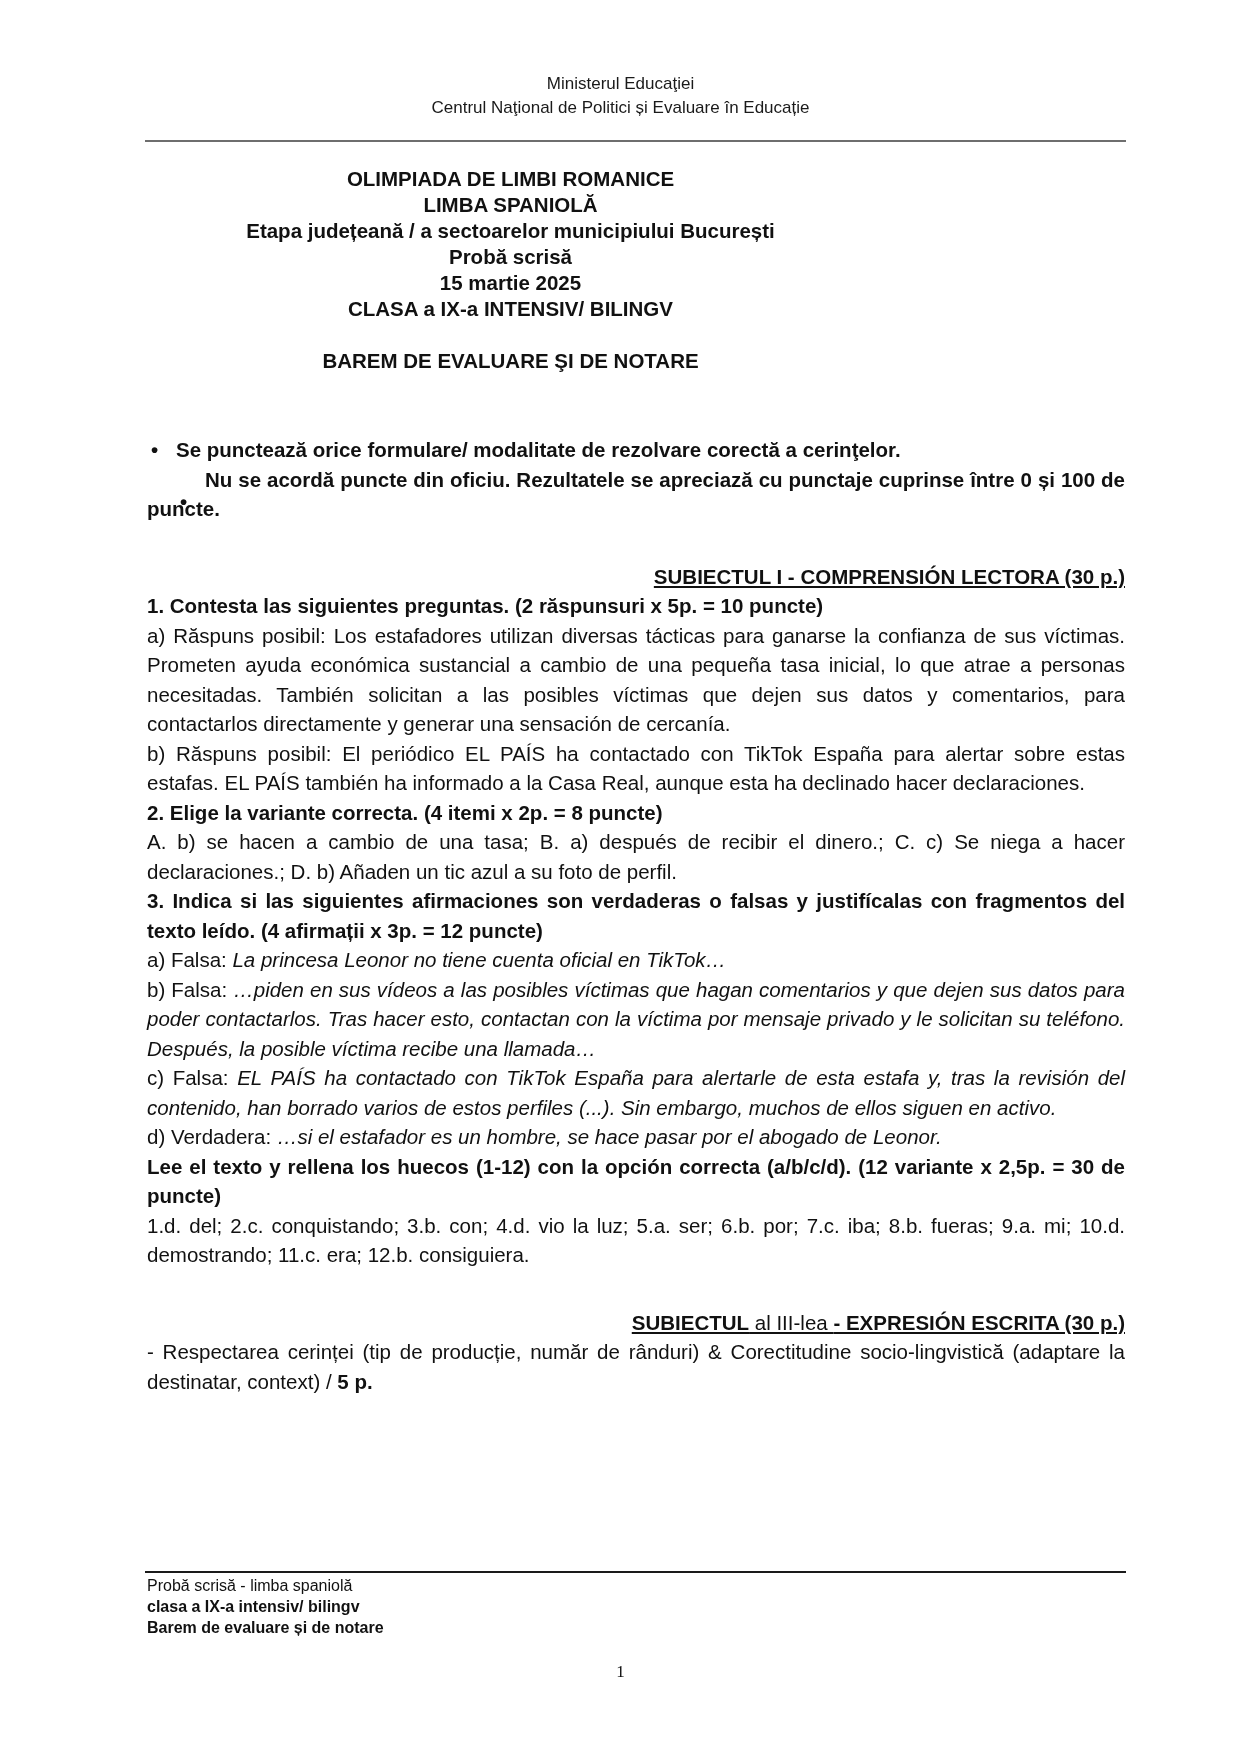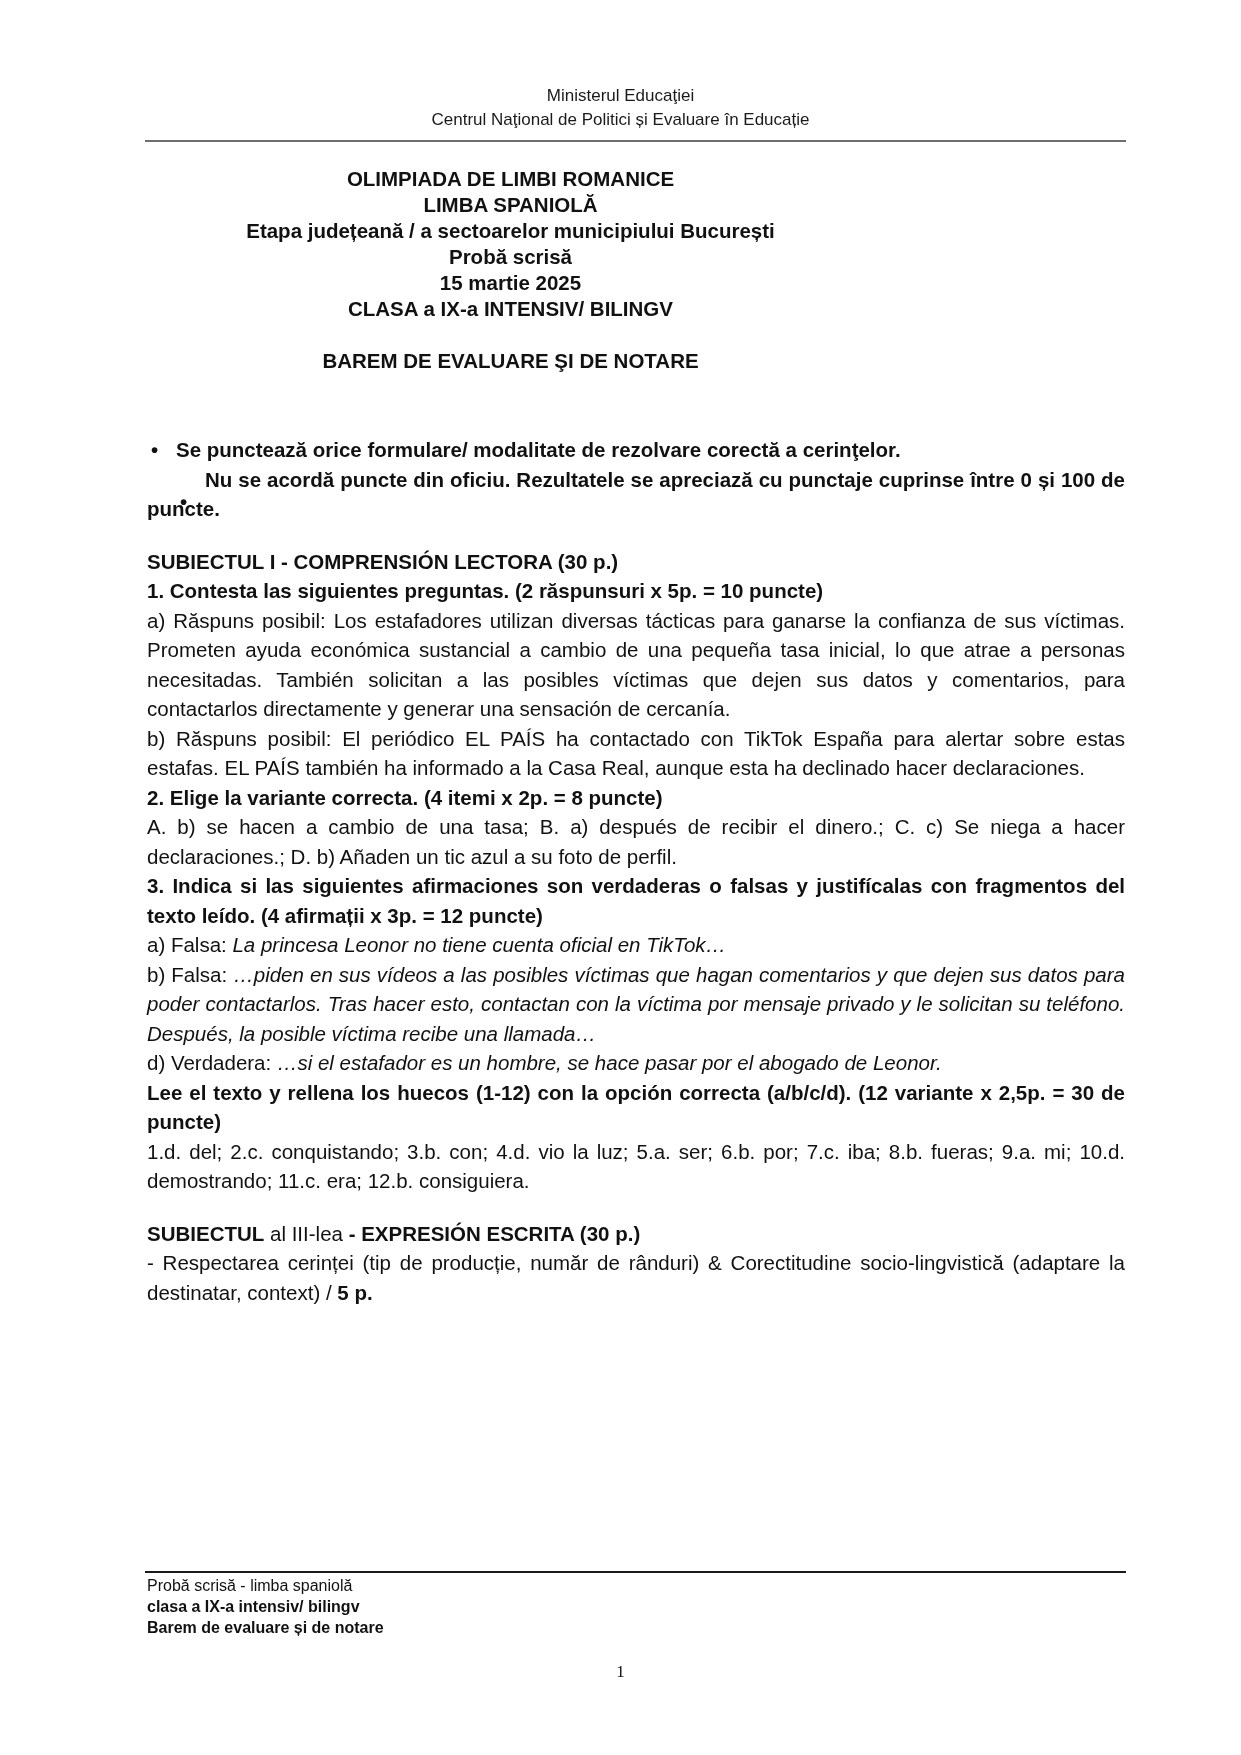--- a/index.html
+++ b/index.html
@@ -10,21 +10,21 @@
     body {
       width: 1241px;
       height: 1755px;
       position: relative;
       overflow: hidden;
       font-family: "Liberation Sans", sans-serif;
       color: #111111;
     }
     .page-header {
       position: absolute;
-      top: 84px;
+      top: 72px;
       left: 0;
       width: 1241px;
       text-align: center;
       font-size: 17px;
       line-height: 24px;
       color: #1a1a1a;
     }
     .rule-top {
       position: absolute;
       top: 140px;
@@ -61,21 +61,23 @@
     }
     .bullets li .bullet-dot {
       position: absolute;
       left: 4px;
       top: 0;
       font-weight: bold;
     }
     .bullets li.wrap-left { padding-left: 0; text-indent: 29px; }
     .section-title {
       font-weight: bold;
-      margin-top: 23px;
+      text-decoration: underline;
+      margin-top: 38px;
+      text-align: right;
     }
     .section-title .light { font-weight: normal; }
     .q-title { font-weight: bold; text-align: justify; }
     .p { text-align: justify; }
     .it { font-style: italic; }
     .b { font-weight: bold; }
     .rule-bottom {
       position: absolute;
       top: 1571px;
       left: 145px;
@@ -144,20 +146,23 @@
   <div class="p">A. b) se hacen a cambio de una tasa; B. a) después de recibir el dinero.; C. c) Se niega a hacer declaraciones.; D. b) Añaden un tic azul a su foto de perfil.</div>
 
   <div class="q-title">3. Indica si las siguientes afirmaciones son verdaderas o falsas y justifícalas con fragmentos del texto leído. (4 afirmații x 3p. = 12 puncte)</div>
   <div class="p">
     <span>a) Falsa: </span><span class="it">La princesa Leonor no tiene cuenta oficial en TikTok…</span>
   </div>
   <div class="p">
     <span>b) Falsa: </span><span class="it">…piden en sus vídeos a las posibles víctimas que hagan comentarios y que dejen sus datos para poder contactarlos. Tras hacer esto, contactan con la víctima por mensaje privado y le solicitan su teléfono. Después, la posible víctima recibe una llamada…</span>
   </div>
   <div class="p">
+    <span>c) Falsa: </span><span class="it">EL PAÍS ha contactado con TikTok España para alertarle de esta estafa y, tras la revisión del contenido, han borrado varios de estos perfiles (...). Sin embargo, muchos de ellos siguen en activo.</span>
+  </div>
+  <div class="p">
     <span>d) Verdadera: </span><span class="it">…si el estafador es un hombre, se hace pasar por el abogado de Leonor.</span>
   </div>
 
   <div class="q-title">Lee el texto y rellena los huecos (1-12) con la opción correcta (a/b/c/d). (12 variante x 2,5p. = 30 de puncte)</div>
   <div class="p">1.d. del; 2.c. conquistando; 3.b. con; 4.d. vio la luz; 5.a. ser; 6.b. por; 7.c. iba; 8.b. fueras; 9.a. mi; 10.d. demostrando; 11.c. era; 12.b. consiguiera.</div>
 
   <div class="section-title">
     <span>SUBIECTUL</span><span class="light"> al III-lea </span><span>- EXPRESIÓN ESCRITA (30 p.)</span>
   </div>
   <div class="p">

